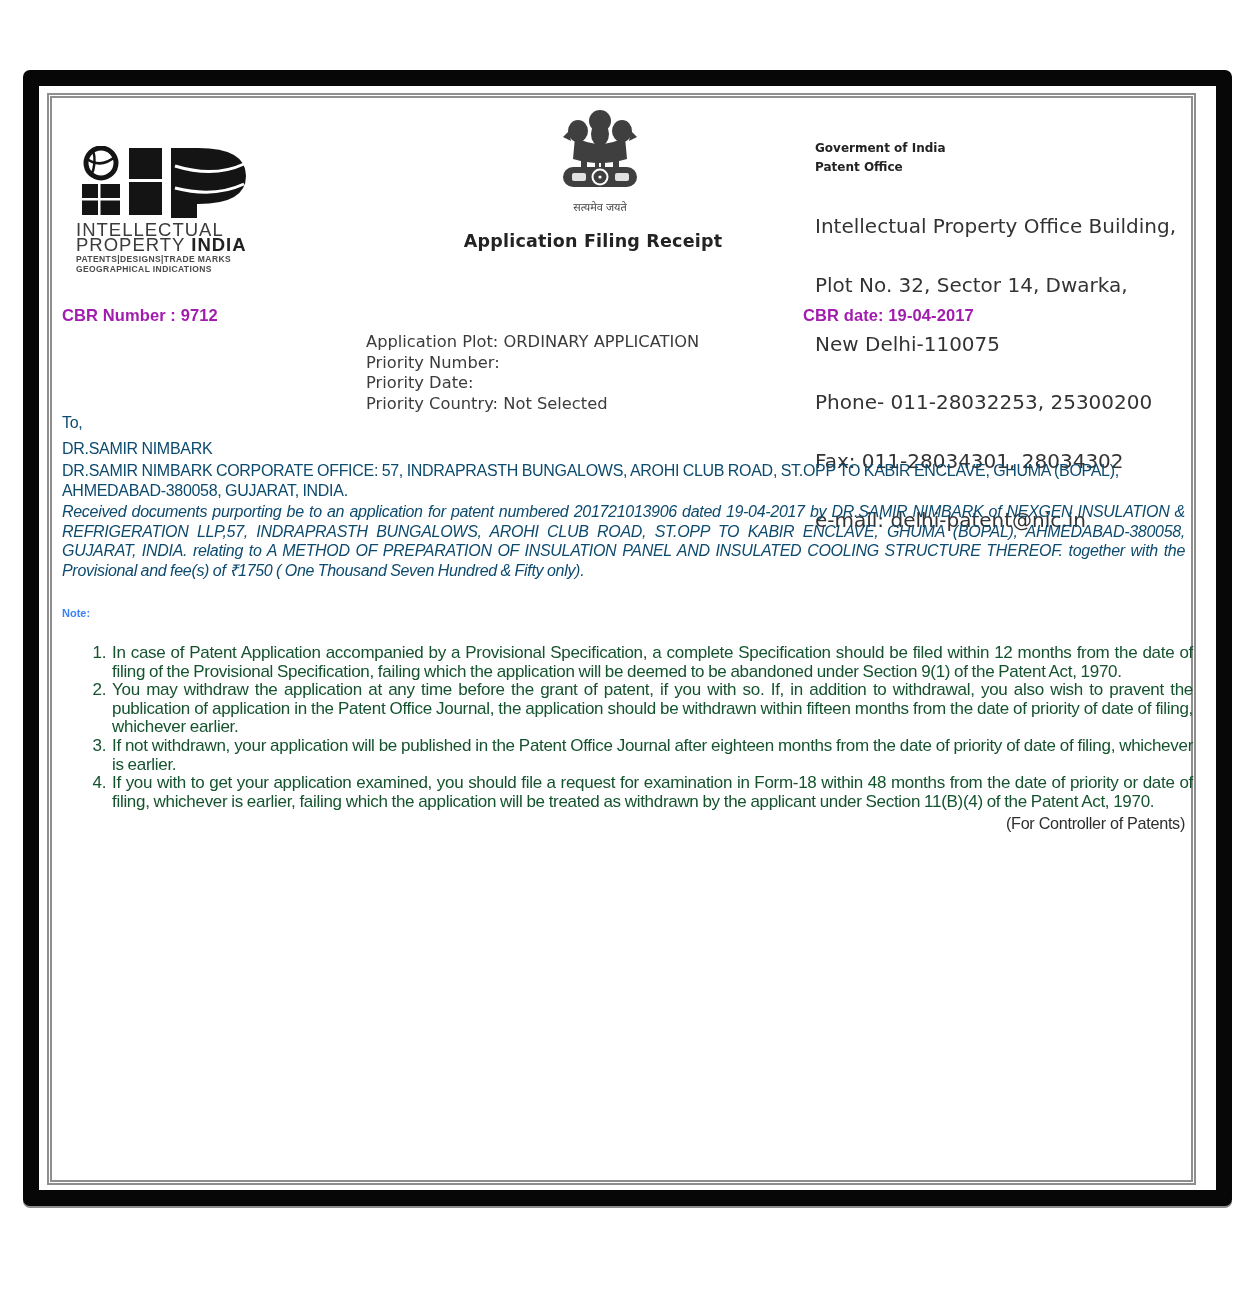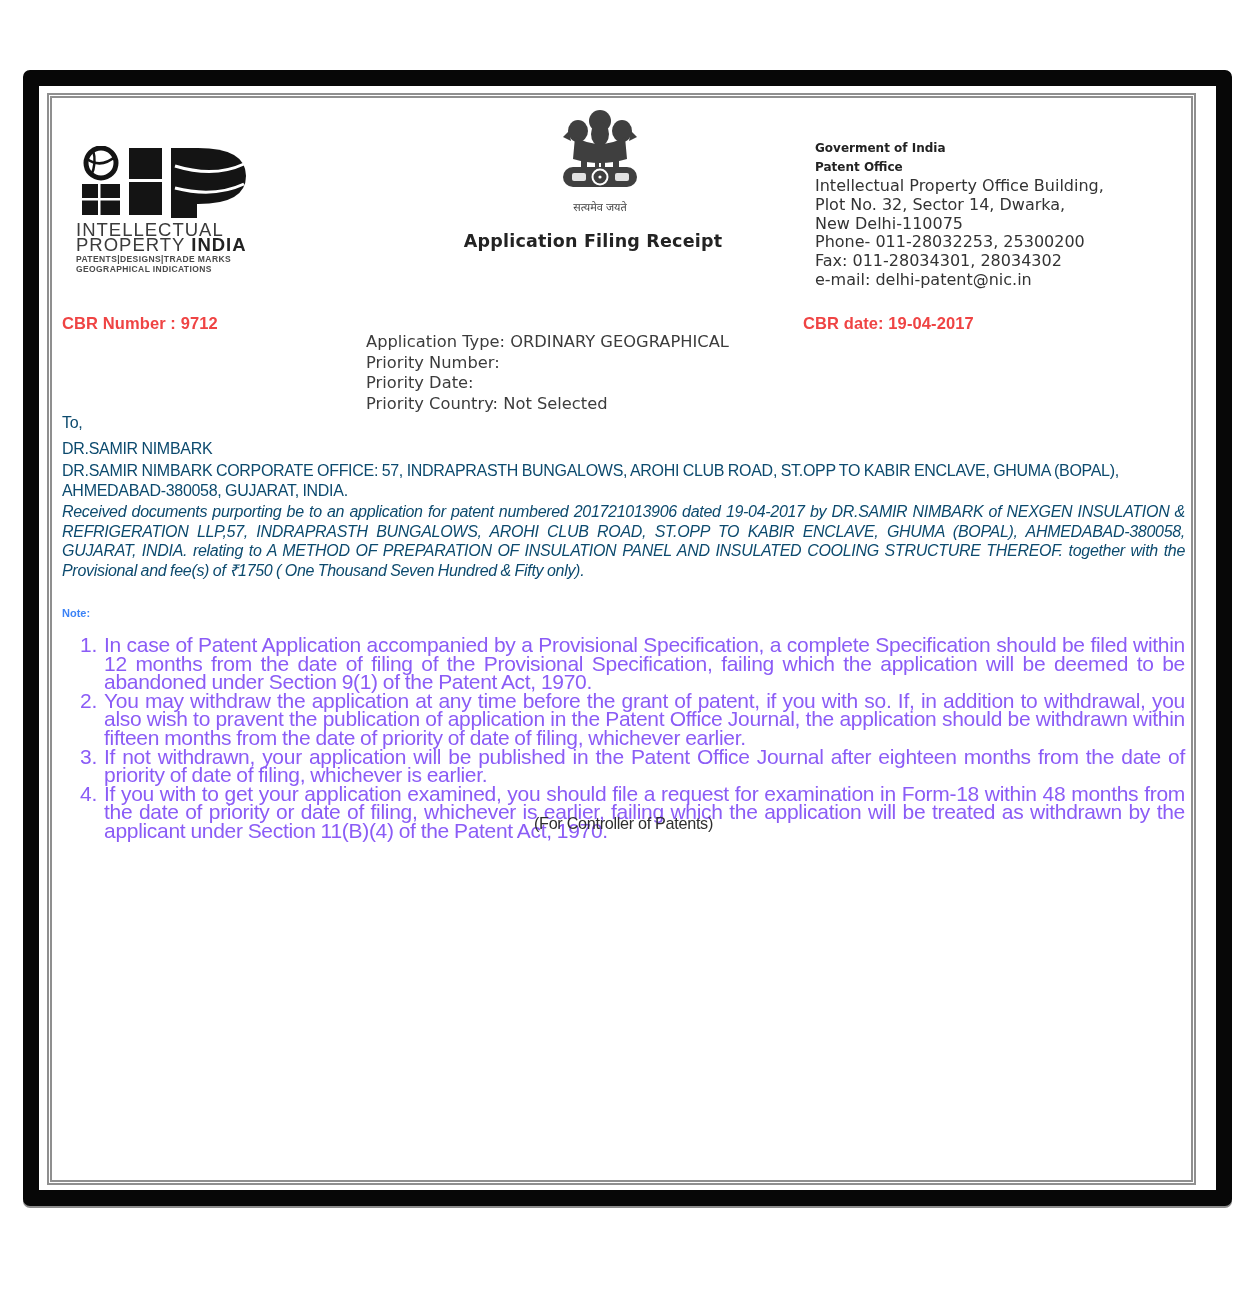--- a/index.html
+++ b/index.html
@@ -33,36 +33,36 @@
   .logo-text2 b{color:#222;}
   .logo-tag{font-size:8.5px;font-weight:bold;letter-spacing:0.4px;color:#4a4a4a;line-height:9.5px;margin-top:3px;}
   .emblem-caption{font-size:11px;color:#444;text-align:center;width:110px;}
   .receipt-title{
     width:360px;text-align:center;
     font-family:"DejaVu Sans",sans-serif;
     font-weight:bold;font-size:17.5px;letter-spacing:0.2px;color:#232323;
   }
   .office{width:380px;font-family:"DejaVu Sans",sans-serif;color:#333;}
   .office .b{font-weight:bold;font-size:12px;line-height:19px;color:#222;}
-  .office .r{font-size:16px;line-height:18.8px;}
+  .office .r{font-size:20px;line-height:18.8px;margin-top:40px;}
   
-  .cbr{font-weight:bold;font-size:16.5px;color:#ef4444;letter-spacing:0.1px;margin-top:8px;}
+  .cbr{font-weight:bold;font-size:16.5px;color:#a21caf;letter-spacing:0.1px;}
   .apptype{font-family:"DejaVu Sans",sans-serif;font-size:16.3px;line-height:20.6px;color:#3c3c3c;}
   
   .bodytxt{font-size:16px;letter-spacing:-0.3px;word-spacing:-0.5px;color:#0c4a6e;line-height:19.5px;}
   .addr{width:1123px;}
   .para{width:1123px;text-align:justify;font-style:italic;}
   .note-label{font-weight:bold;font-size:11px;color:#3b82f6;}
   ol.notes{
-    margin:0;width:1083px;padding-left:40px;
-    font-size:21px;letter-spacing:-0.3px;word-spacing:-0.5px;
-    color:#8b5cf6;line-height:18.6px;text-align:justify;
+    margin:8px;width:1083px;padding-left:40px;
+    font-size:17px;letter-spacing:-0.3px;word-spacing:-0.5px;
+    color:#14532d;line-height:18.6px;text-align:justify;
   }
   ol.notes li{margin:0;padding-left:2px;}
-  .signoff{width:1123px;text-align:center;font-size:16.2px;letter-spacing:-0.3px;color:#2e2e2e;}
+  .signoff{width:1123px;text-align:right;font-size:16.2px;letter-spacing:-0.3px;color:#2e2e2e;}
 </style>
 </head>
 <body>
 
 <div class="canvas">
 
   <div class="frame"></div>
   <div class="doc-border"></div>
 
   <div class="abs" style="left:76px;top:146px;">
@@ -131,21 +131,21 @@
     <div class="r">New Delhi-110075</div>
     <div class="r">Phone- 011-28032253, 25300200</div>
     <div class="r">Fax: 011-28034301, 28034302</div>
     <div class="r">e-mail: delhi-patent@nic.in</div>
   </div>
 
   <div class="abs cbr" style="left:62px;top:306px;">CBR Number : 9712</div>
   <div class="abs cbr" style="left:803px;top:306px;">CBR date: 19-04-2017</div>
 
   <div class="abs apptype" style="left:366px;top:332px;">
-    <div>Application Type: ORDINARY GEOGRAPHICAL</div>
+    <div>Application Plot: ORDINARY APPLICATION</div>
     <div>Priority Number:</div>
     <div>Priority Date:</div>
     <div>Priority Country: Not Selected</div>
   </div>
 
   <div class="abs bodytxt" style="left:62px;top:413px;">To,</div>
   <div class="abs bodytxt" style="left:62px;top:439px;">DR.SAMIR NIMBARK</div>
   <div class="abs bodytxt addr" style="left:62px;top:461px;">DR.SAMIR NIMBARK CORPORATE OFFICE: 57, INDRAPRASTH BUNGALOWS, AROHI CLUB ROAD, ST.OPP TO KABIR ENCLAVE, GHUMA (BOPAL), AHMEDABAD-380058, GUJARAT, INDIA.</div>
 
   <div class="abs bodytxt para" style="left:62px;top:502px;">Received documents purporting be to an application for patent numbered 201721013906 dated 19-04-2017 by DR.SAMIR NIMBARK of NEXGEN INSULATION &amp; REFRIGERATION LLP,57, INDRAPRASTH BUNGALOWS, AROHI CLUB ROAD, ST.OPP TO KABIR ENCLAVE, GHUMA (BOPAL), AHMEDABAD-380058, GUJARAT, INDIA. relating to A METHOD OF PREPARATION OF INSULATION PANEL AND INSULATED COOLING STRUCTURE THEREOF. together with the Provisional and fee(s) of ₹1750 ( One Thousand Seven Hundred &amp; Fifty only).</div>

